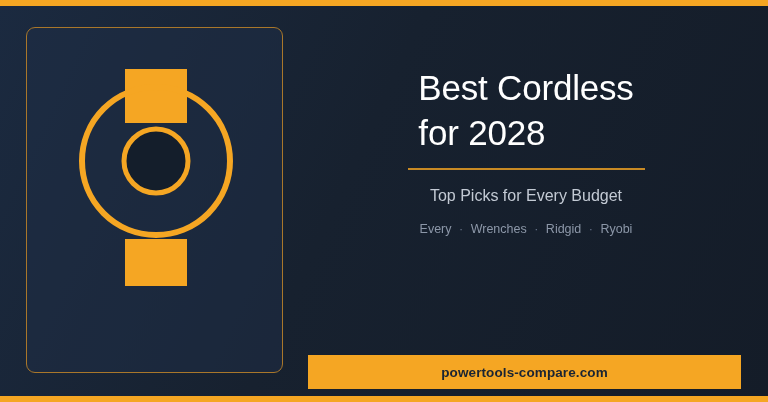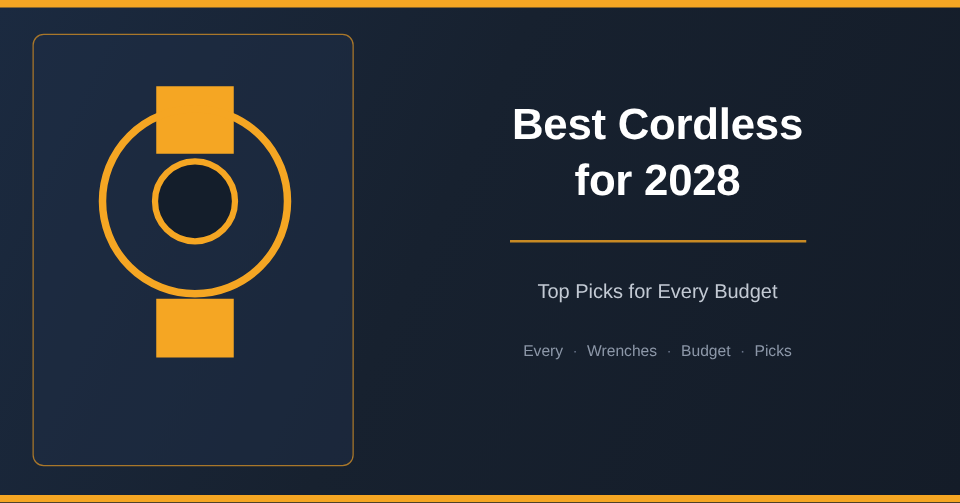--- a/index.html
+++ b/index.html
@@ -61,46 +61,46 @@
     left: 310px;
     top: 27px;
     width: 432px;
     height: 346px;
     display: flex;
     flex-direction: column;
     align-items: center;
   }
 
   .headline {
-    margin: 12px;
+    margin: 0;
     padding-top: 38px;
-    text-align: center;
+    text-align: left;
     font-size: 35px;
-    font-weight: bold;
+    font-weight: normal;
     line-height: 1.29;
     letter-spacing: -0.2px;
     color: #FFFFFF;
     white-space: nowrap;
   }
   .headline .line-accent {
     color: #F5A623;
   }
   .headline .line {
     display: block;
   }
 
   .divider {
     margin-top: 13px;
     width: 237px;
     height: 2px;
     background: #C88A24;
   }
 
   .subtitle {
-    margin: 14px;
+    margin: 0;
     padding-top: 17px;
     font-size: 16px;
     font-weight: normal;
     color: #C3CAD4;
     text-align: center;
     white-space: nowrap;
   }
 
   .brands {
     padding-top: 17px;
@@ -158,23 +158,26 @@
 
     <div class="divider"></div>
 
     <p class="subtitle">Top Picks for Every Budget</p>
 
     <div class="brands">
       <span>Every</span>
       <span class="sep">·</span>
       <span>Wrenches</span>
       <span class="sep">·</span>
-      <span>Budget</span>
+      <span>Ridgid</span>
       <span class="sep">·</span>
-      <span>Picks</span>
+      <span>Ryobi</span>
     </div>
 
   </div>
 
+  <div class="url-button">
+    <span class="url-text">powertools-compare.com</span>
+  </div>
 
   <div class="accent-bar accent-bottom"></div>
 
 </div>
 
 </body></html>

